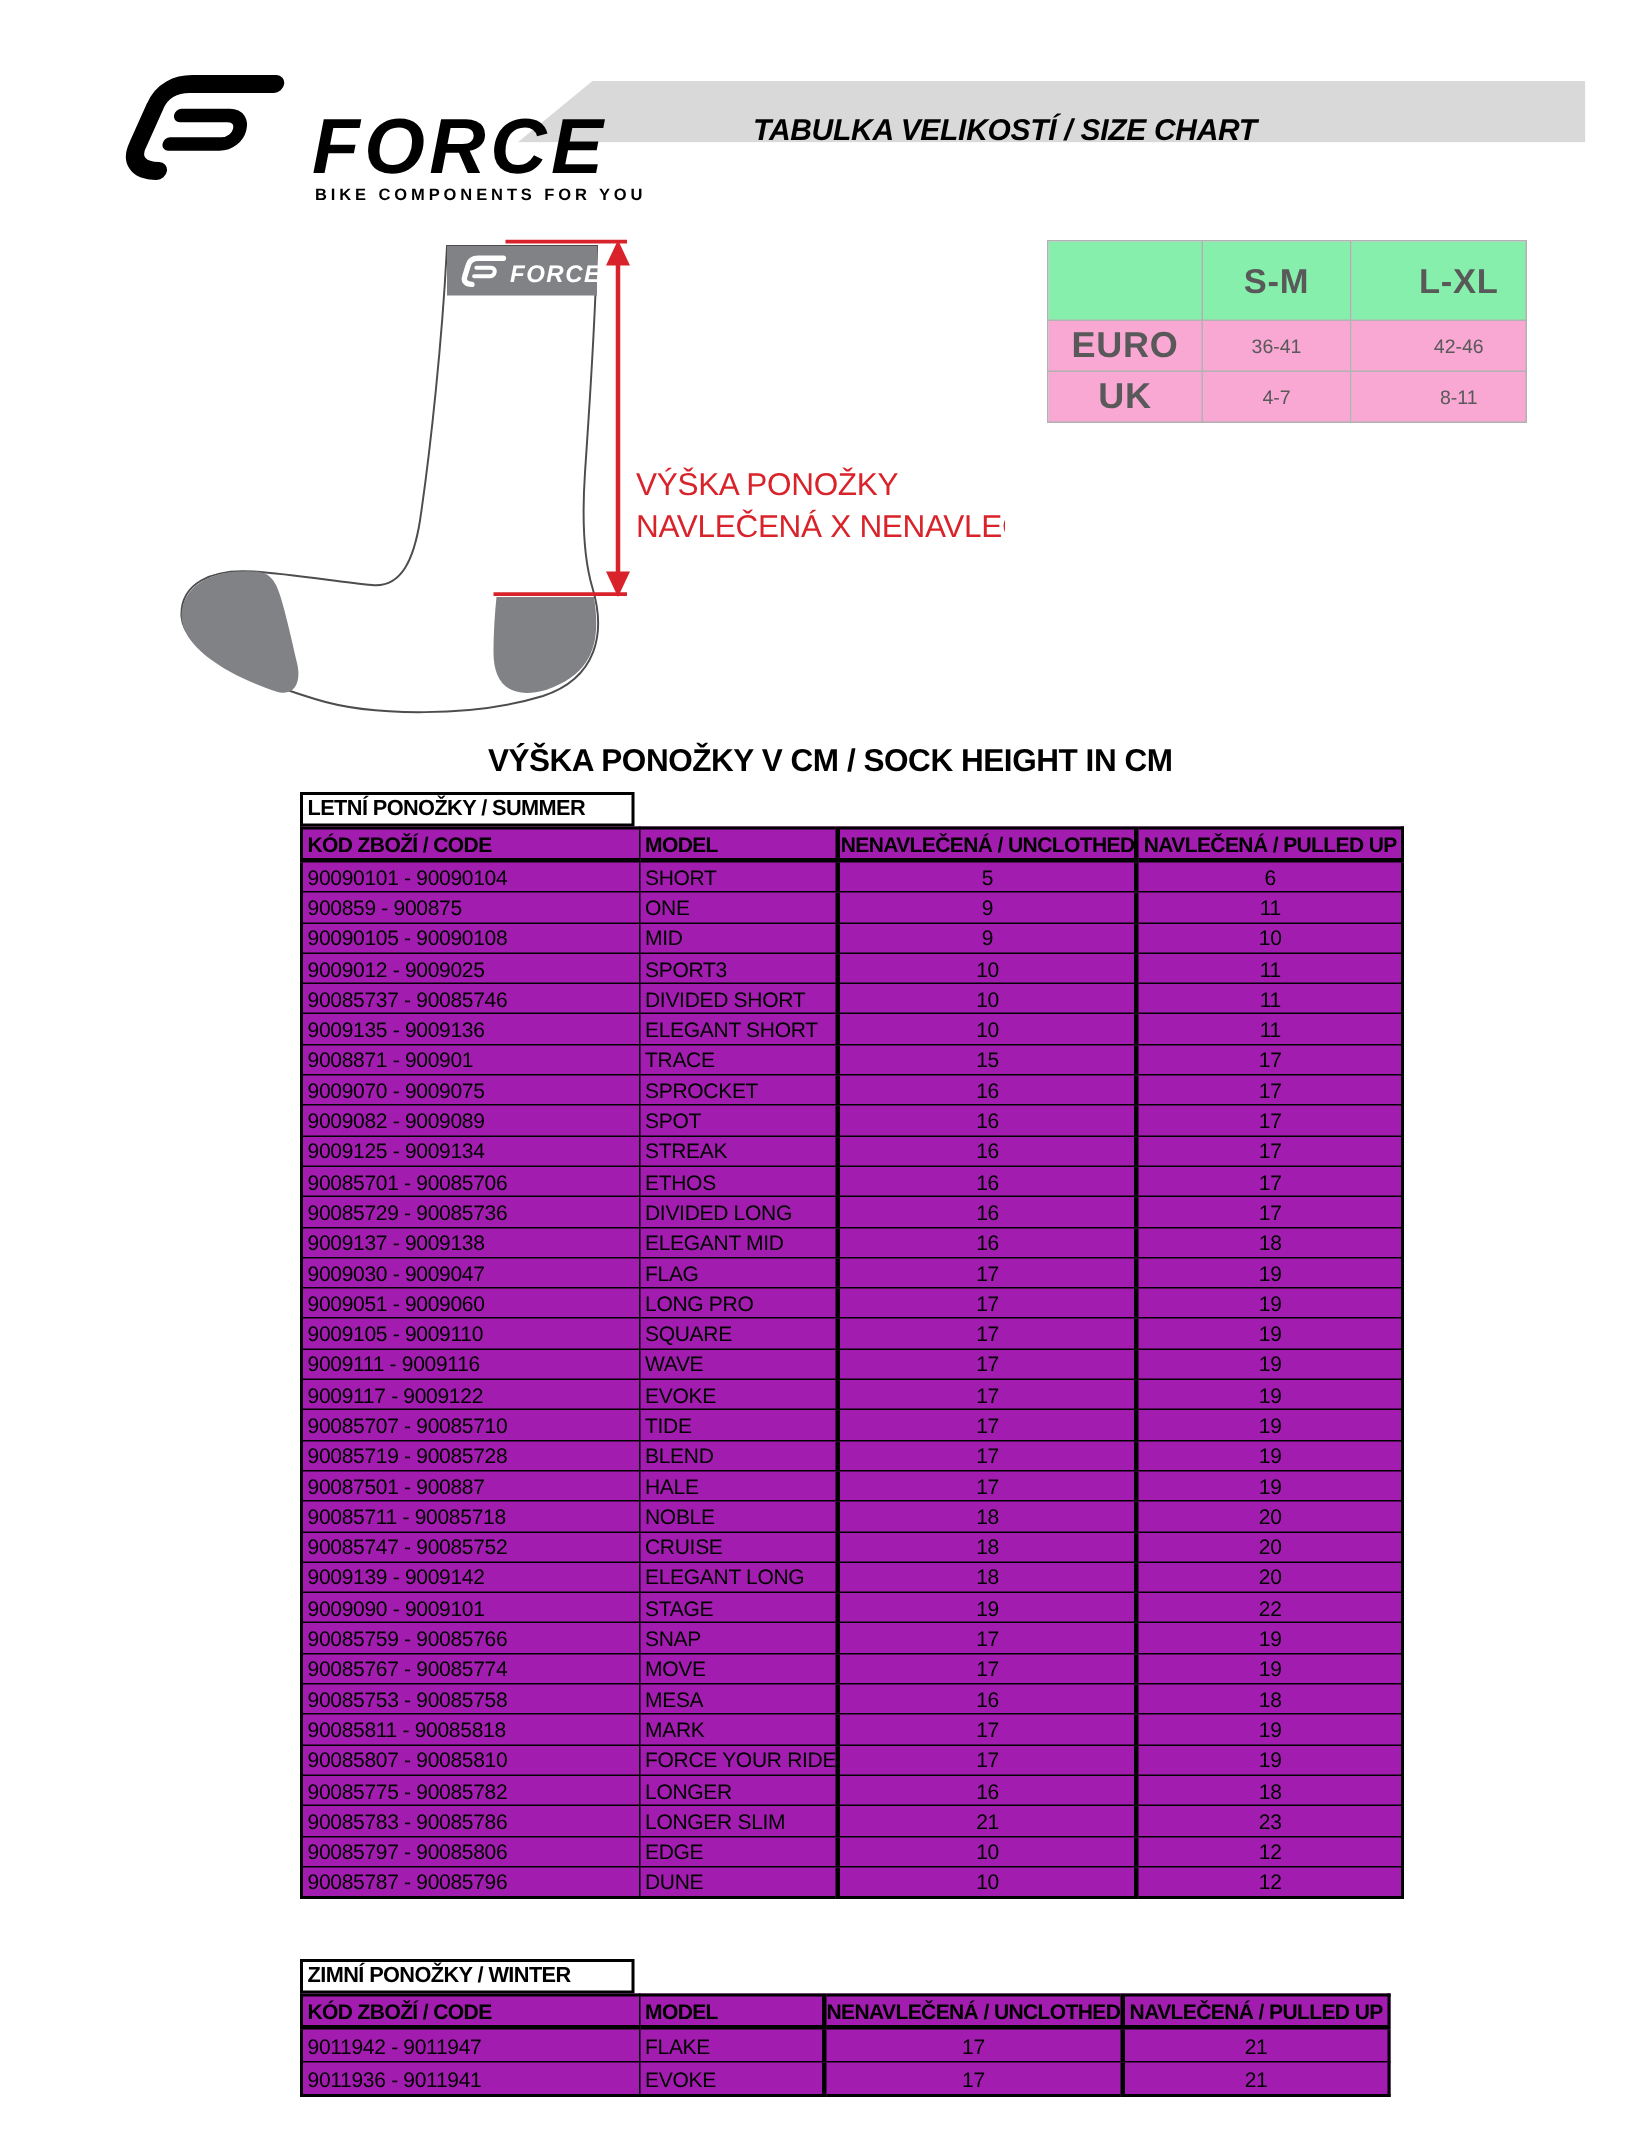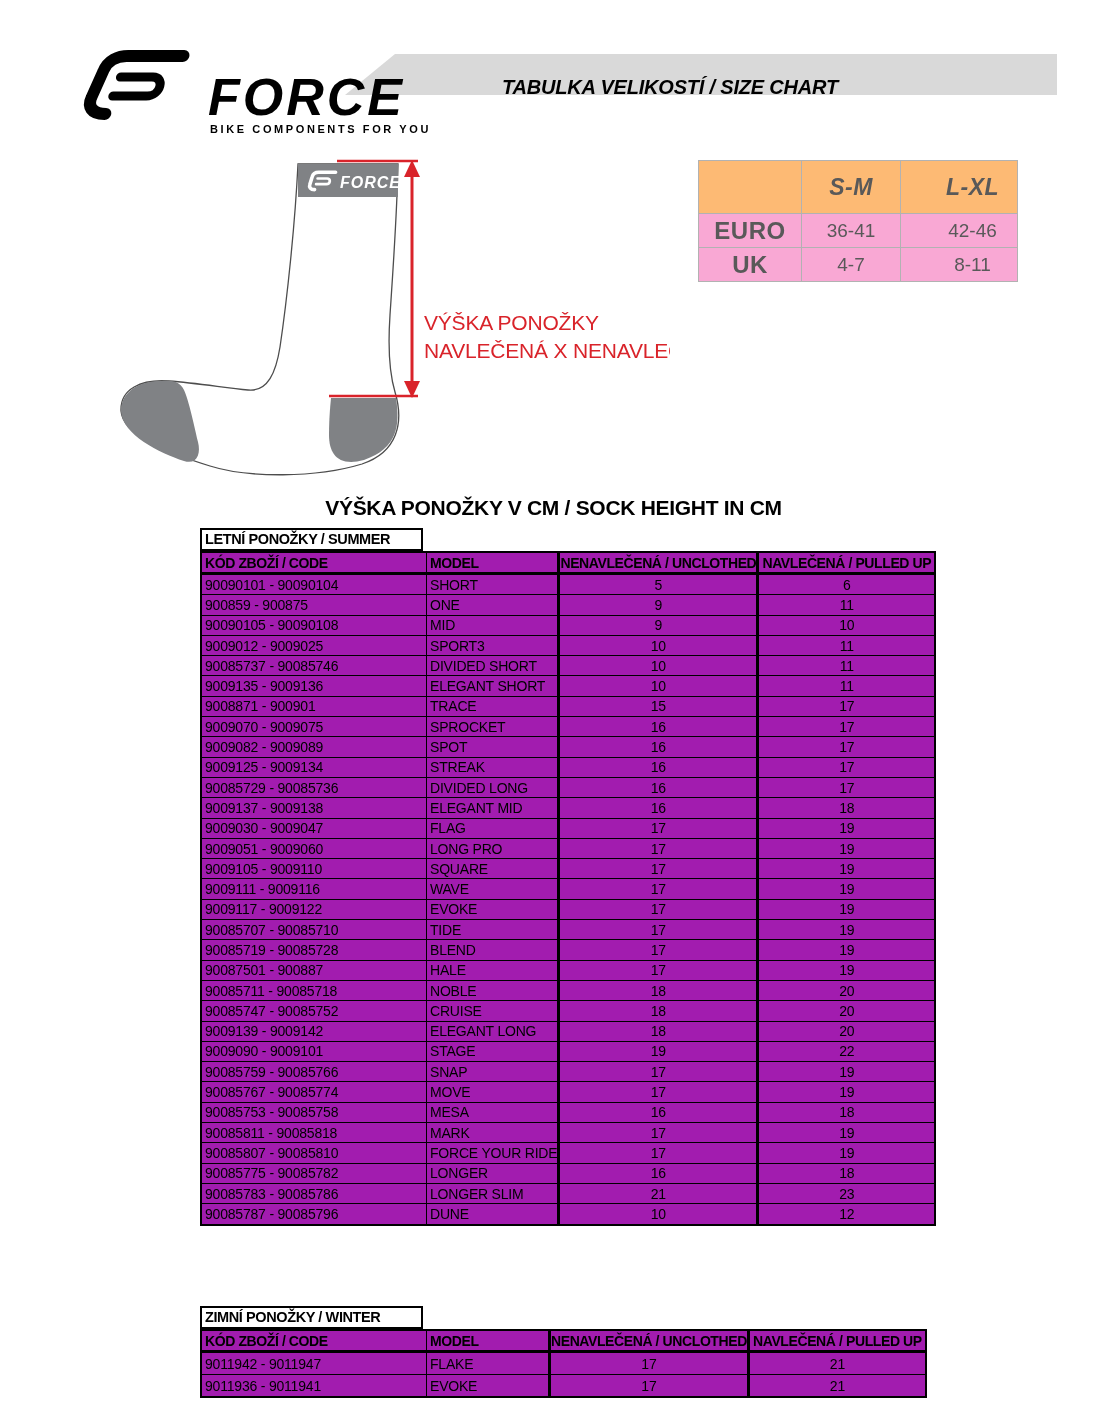--- a/index.html
+++ b/index.html
@@ -24,22 +24,22 @@
   .logo-tag  { font-family:"Liberation Sans", sans-serif; font-size:11px; letter-spacing:2.6px; fill:#000; font-weight:bold; }
 
   
   .sock-svg { position:absolute; left:100px; top:140px; }
   .cuff-word { font-family:"Liberation Sans", sans-serif; font-size:16px; font-weight:bold; font-style:italic; letter-spacing:1px; fill:#fff; }
   .red-note { font-family:"Liberation Sans", sans-serif; font-size:21px; fill:#d9232a; letter-spacing:-0.2px; }
 
   
   .euro-table { position:absolute; left:698px; top:160px; border-collapse:collapse; color:#595959; }
   .euro-table th, .euro-table td { border:1px solid #b2b2b2; text-align:center; background:#f9a8d4; }
-  .euro-table th { background:#fdba74; height:50px; font-size:23px; letter-spacing:0.5px;font-style:italic; }
-  .euro-table td { height:31px; font-size:19px; }
+  .euro-table th { background:#86efac; height:50px; font-size:23px; letter-spacing:0.5px; }
+  .euro-table td { height:31px; font-size:13px; }
   .euro-table td.lbl { font-weight:bold; font-size:24px; letter-spacing:0.5px; }
   .euro-table .w0 { width:100px; } .euro-table .w1 { width:96px; } .euro-table .w2 { width:87px;padding-left:28px; }
 
   
   .section-heading {
     position:absolute; left:200px; top:496px; width:707px; text-align:center;
     font-size:21px; font-weight:bold; letter-spacing:-0.3px;
   }
 
   
@@ -208,20 +208,26 @@
           <td class="c2">16</td>
           <td class="c3">17</td>
         </tr>
         <tr>
           <td class="c0">9009125 - 9009134</td>
           <td class="c1">STREAK</td>
           <td class="c2">16</td>
           <td class="c3">17</td>
         </tr>
         <tr>
+          <td class="c0">90085701 - 90085706</td>
+          <td class="c1">ETHOS</td>
+          <td class="c2">16</td>
+          <td class="c3">17</td>
+        </tr>
+        <tr>
           <td class="c0">90085729 - 90085736</td>
           <td class="c1">DIVIDED LONG</td>
           <td class="c2">16</td>
           <td class="c3">17</td>
         </tr>
         <tr>
           <td class="c0">9009137 - 9009138</td>
           <td class="c1">ELEGANT MID</td>
           <td class="c2">16</td>
           <td class="c3">18</td>
@@ -332,20 +338,26 @@
           <td class="c0">90085775 - 90085782</td>
           <td class="c1">LONGER</td>
           <td class="c2">16</td>
           <td class="c3">18</td>
         </tr>
         <tr>
           <td class="c0">90085783 - 90085786</td>
           <td class="c1">LONGER SLIM</td>
           <td class="c2">21</td>
           <td class="c3">23</td>
+        </tr>
+        <tr>
+          <td class="c0">90085797 - 90085806</td>
+          <td class="c1">EDGE</td>
+          <td class="c2">10</td>
+          <td class="c3">12</td>
         </tr>
         <tr>
           <td class="c0">90085787 - 90085796</td>
           <td class="c1">DUNE</td>
           <td class="c2">10</td>
           <td class="c3">12</td>
         </tr>
       </tbody>
   </table>
 

